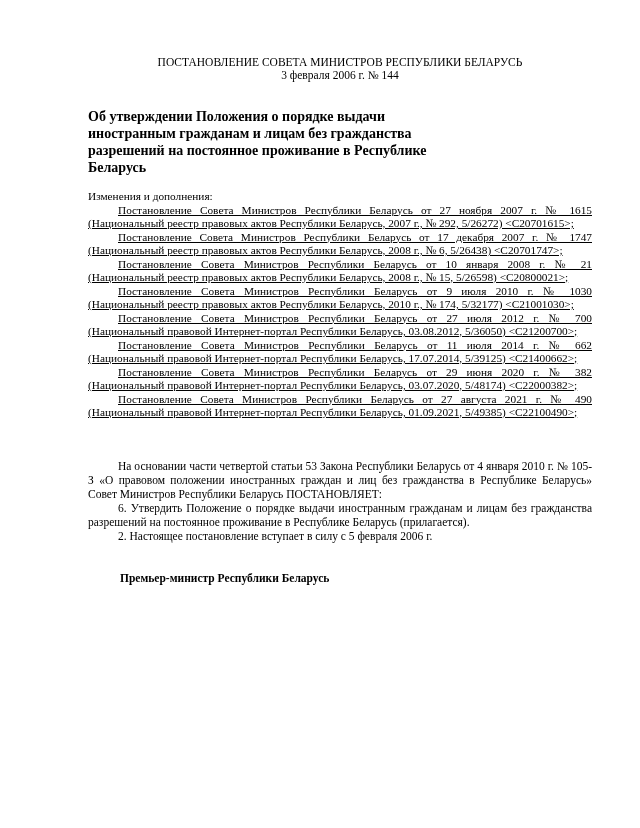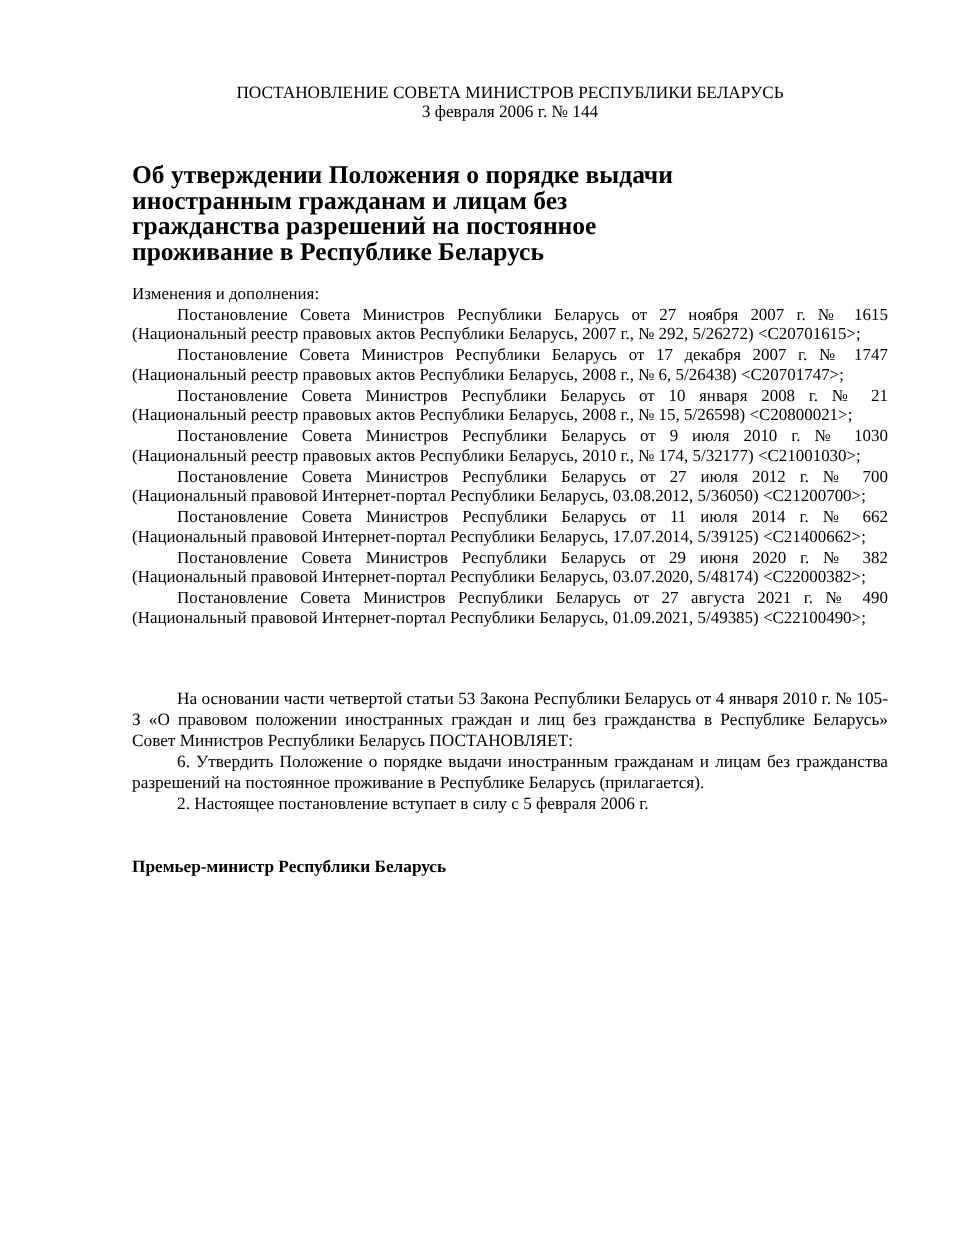--- a/index.html
+++ b/index.html
@@ -19,49 +19,51 @@
   }
   .doc-header {
     text-align: center;
     font-size: 11.5px;
     line-height: 13px;
   }
   .doc-title {
     margin-top: 26px;
     max-width: 382px;
     font-weight: bold;
-    font-size: 17px;
+    font-size: 14px;
     line-height: 17px;
   }
   .amendments {
     margin-top: 14px;
     font-size: 11.3px;
     line-height: 13.5px;
   }
   .amendments-label {
     text-indent: 0;
   }
   .amendment {
     text-align: justify;
     text-indent: 30px;
+    text-decoration: underline;
   }
   .body-text {
     margin-top: 39px;
     font-size: 11.5px;
     line-height: 14px;
   }
   .body-para {
     text-align: justify;
     text-indent: 30px;
   }
   .signature {
     margin-top: 28px;
     font-weight: bold;
     font-size: 11.5px;
     line-height: 14px;
+    margin-left: 32px;
   }
 </style>
 </head>
 <body>
 
 <div class="page">
 
   <div class="doc-header">
     <div>ПОСТАНОВЛЕНИЕ СОВЕТА МИНИСТРОВ РЕСПУБЛИКИ БЕЛАРУСЬ</div>
     <div>3 февраля 2006 г. № 144</div>

